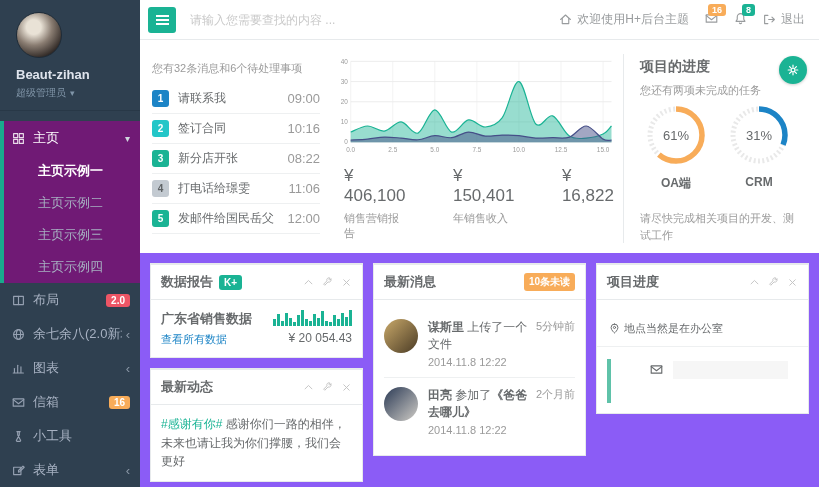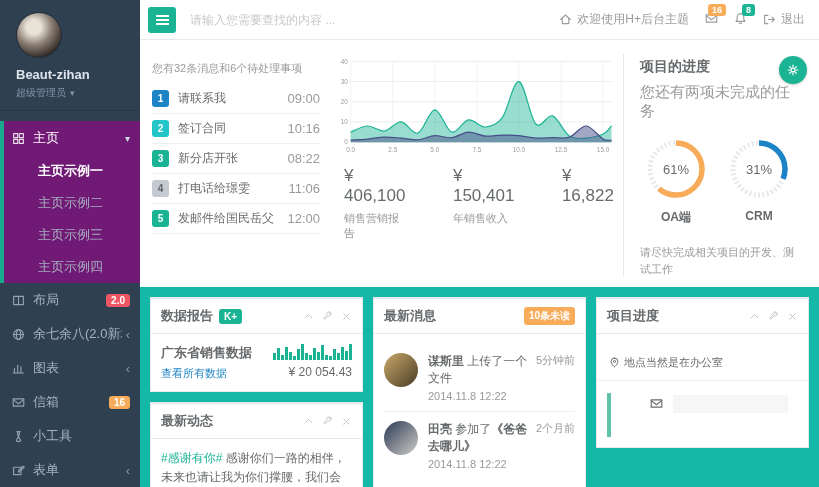--- a/index.html
+++ b/index.html
@@ -51,32 +51,32 @@
   .todo-num.c1{background:#1c84c6}.todo-num.c2{background:#23c6c8}.todo-num.c3{background:#1ab394}.todo-num.c4{background:#c3cad1;color:#5e6265}.todo-num.c5{background:#1ab394}
   .todo-text { flex:1; font-size:12px; color:#676a6c; }
   .todo-time { font-size:13px; color:#9a9a9a; }
   .chart-col { flex:1; min-width:0; padding:0 6px; }
   .main-chart { width:100%; display:block; }
   .stats-row { display:flex; gap:46px; margin:4px 0 0 8px; }
   .stat-val { font-size:17px; color:#676a6c; }
   .stat-label { font-size:11px; color:#9a9a9a; margin-top:5px; }
   .progress-col { width:186px; flex:0 0 186px; border-left:1px solid #e7eaec; padding:4px 14px 0 16px; }
   .pg-title { font-size:14px; font-weight:bold; color:#676a6c; }
-  .pg-sub { font-size:15px; color:#9a9a9a; margin:7px 0 16px;font-family:Liberation Mono, monospace; }
+  .pg-sub { font-size:11px; color:#9a9a9a; margin:7px 0 5px;font-family:Liberation Mono, monospace; }
   .donut-row { display:flex; justify-content:space-between; padding:0 4px; }
   .donut-box { text-align:center; }
   .donut { position:relative; width:64px; height:64px; }
   .donut svg { width:64px; height:64px; display:block; }
   .donut-text { position:absolute; inset:0; display:flex; align-items:center; justify-content:center; font-size:13px; color:#676a6c; }
   .donut-label { margin-top:8px; font-size:12px; font-weight:bold; color:#676a6c; }
   .pg-note { font-size:11px; color:#9a9a9a; margin-top:18px; line-height:1.5; }
   .gear-fab { position:absolute; top:16px; right:12px; width:28px; height:28px; border-radius:50%; background:#1ab394; border:none; color:#fff; display:flex; align-items:center; justify-content:center; cursor:pointer; box-shadow:0 1px 3px rgba(0,0,0,.2); }
 
   
-  .content { flex:1; background:#14b8a6; padding:10px; display:flex; gap:10px; align-items:flex-start; overflow:hidden; }
+  .content { flex:1; background:#8b5cf6; padding:10px; display:flex; gap:10px; align-items:flex-start; overflow:hidden; }
   .col { flex:1; min-width:0; display:flex; flex-direction:column; gap:10px; }
   .ibox { background:#fff; border:1px solid #e7eaec; border-top:2px solid #e7eaec; width:100%; }
   .ibox-title { display:flex; align-items:center; padding:8px 10px; border-bottom:1px solid #e7eaec; }
   .ibox-title h3 { font-size:13px; font-weight:bold; color:#676a6c; }
   .t-badge { font-size:10px; font-weight:bold; color:#fff; background:#1ab394; border-radius:3px; padding:2px 5px; margin-left:6px; }
   .t-badge.orange { background:#f8ac59; margin-left:auto; }
   .tools { margin-left:auto; display:flex; gap:8px; color:#c4c4c4; align-items:center; }
   .tools .svgi { width:11px; height:11px; cursor:pointer; }
   .ibox-content { padding:10px; font-size:12px; color:#676a6c; }
 

